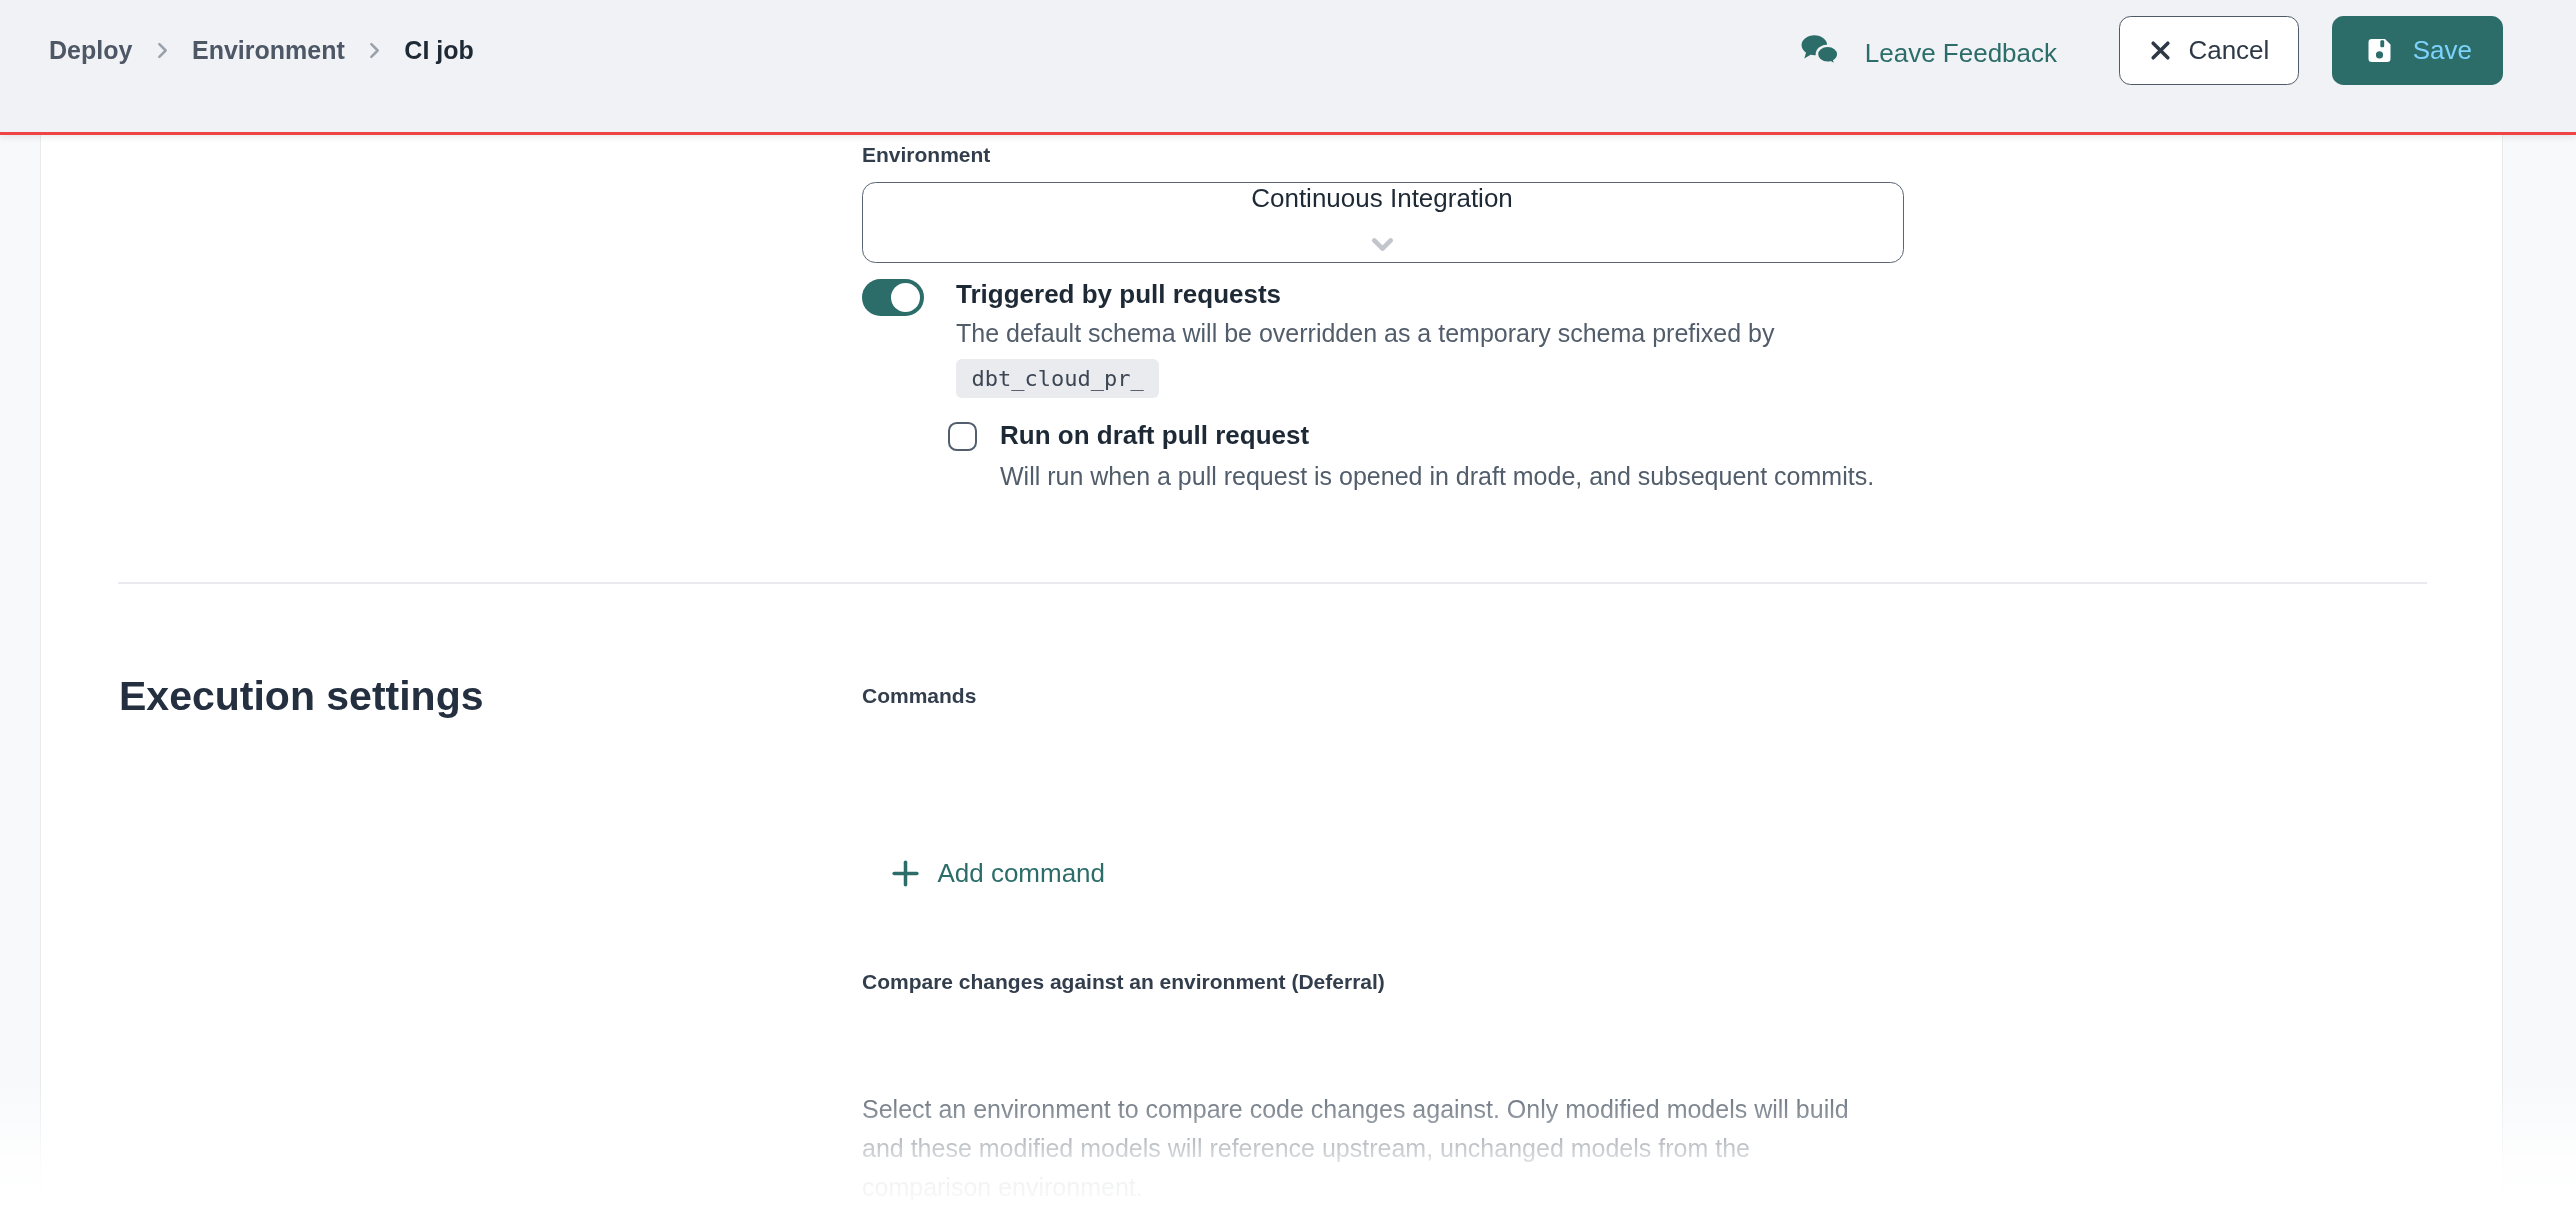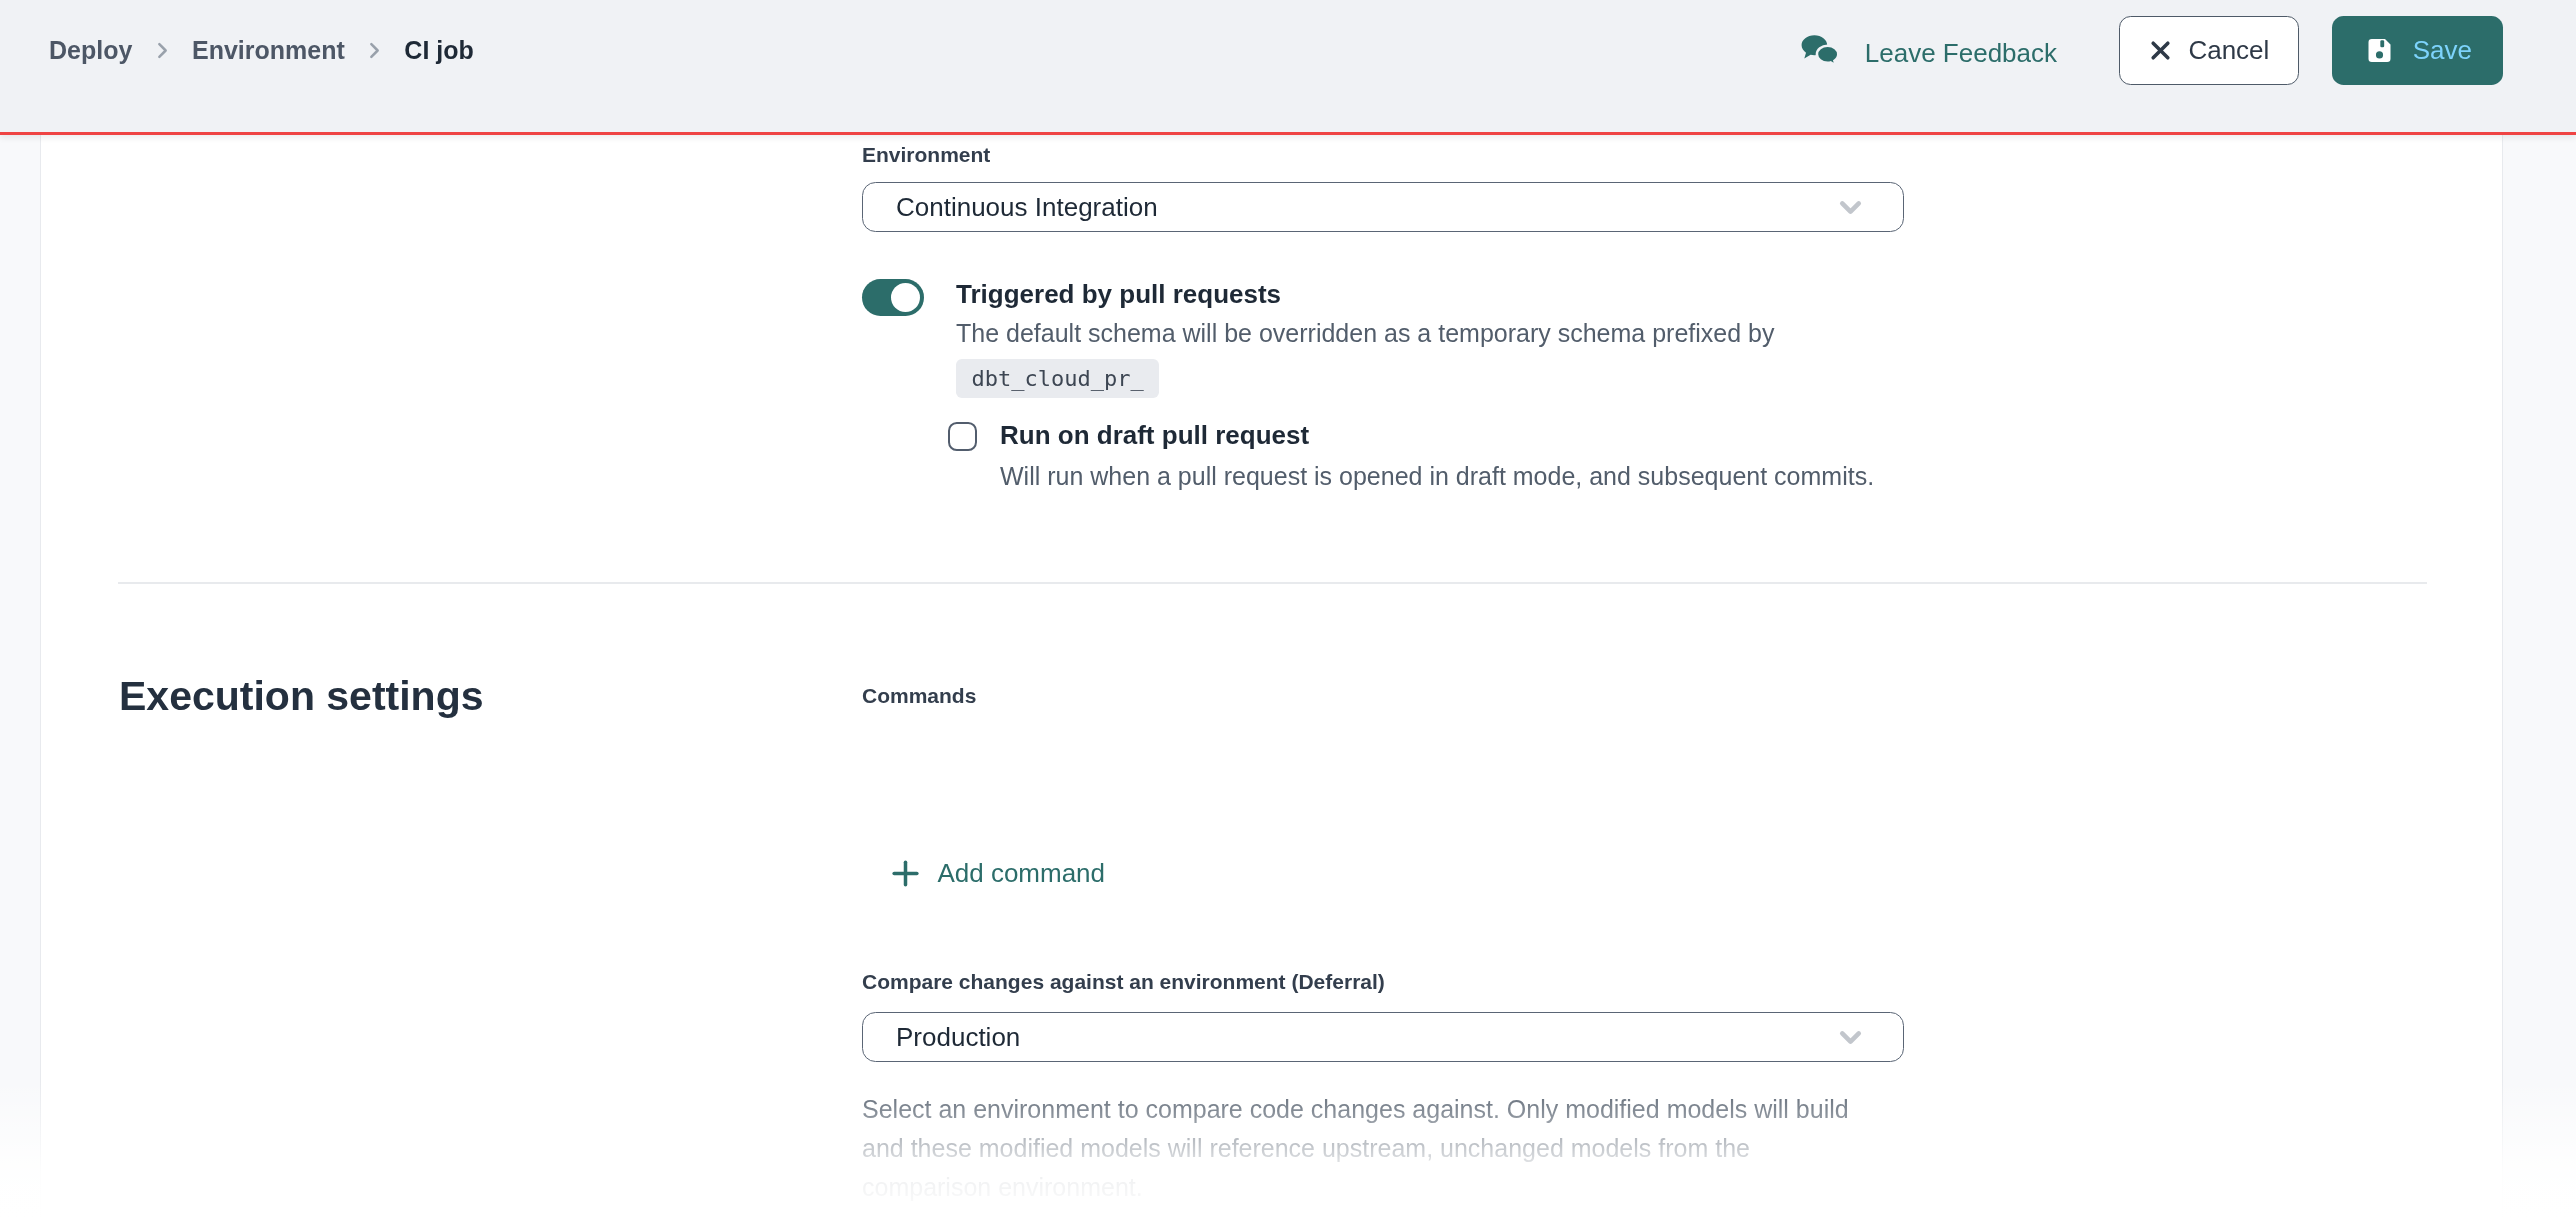--- a/index.html
+++ b/index.html
@@ -50,24 +50,24 @@
 
   
   .panel {
     position:absolute; left:40px; right:73px; top:135px; bottom:0;
     background:#ffffff;
     border-left:1px solid #e8eaee; border-right:1px solid #e8eaee;
   }
   .field-label { position:absolute; font-size:21px; font-weight:700; color:#333e4d; }
 
   .dropdown {
-    position:absolute; width:1042px; height:50px;
+    position:absolute; width:1042px; height:81px;
     background:#fff; border:1.9px solid #5a6575; border-radius:13.5px;
     display:flex; align-items:center; justify-content:space-between;
-    padding:0 35px 0 33px; cursor:pointer;
+    padding:0 35px 0 33px; cursor:pointer;flex-direction:column;
   }
   .dropdown .dd-value { font-size:26px; color:#1e2936; }
 
   .toggle-row { position:absolute; left:821px; top:144px; display:flex; align-items:flex-start; gap:32px; }
   .toggle {
     width:62px; height:37px; border-radius:18.4px; background:#2c6d6a;
     position:relative; flex:0 0 auto; cursor:pointer; margin-top:0px;
   }
   .toggle .knob { position:absolute; right:3.9px; top:3.9px; width:29px; height:29px; border-radius:50%; background:#fff; }
 
@@ -204,26 +204,20 @@
 
   <div class="add-command">
     <svg width="31" height="31" viewBox="0 0 30 30">
       <line x1="15" y1="4" x2="15" y2="26" stroke="#2c6d6a" stroke-width="3.4" stroke-linecap="round"></line>
       <line x1="4" y1="15" x2="26" y2="15" stroke="#2c6d6a" stroke-width="3.4" stroke-linecap="round"></line>
     </svg>
     <span>Add command</span>
   </div>
 
   <div class="field-label" style="left:821px; top:835px;">Compare changes against an environment (Deferral)</div>
-  <div class="dropdown" style="left:821px; top:877px;">
-    <span class="dd-value">Production</span>
-    <svg width="35" height="35" viewBox="0 0 34 34">
-      <polyline points="9,13 17,21 25,13" fill="none" stroke="#c2c6cc" stroke-width="4.5" stroke-linecap="round" stroke-linejoin="round"></polyline>
-    </svg>
-  </div>
   <div class="deferral-desc">
     <span>Select an environment to compare code changes against. Only modified models will build</span>
     <span>and these modified models will reference upstream, unchanged models from the</span>
     <span>comparison environment.</span>
   </div>
 
 </main>
 
 <div class="bottom-fade"></div>
 

